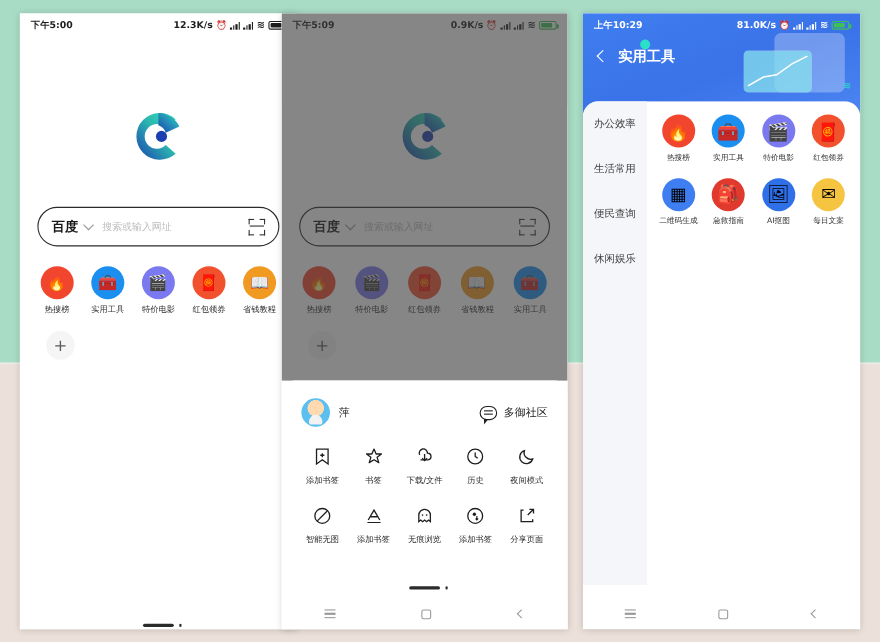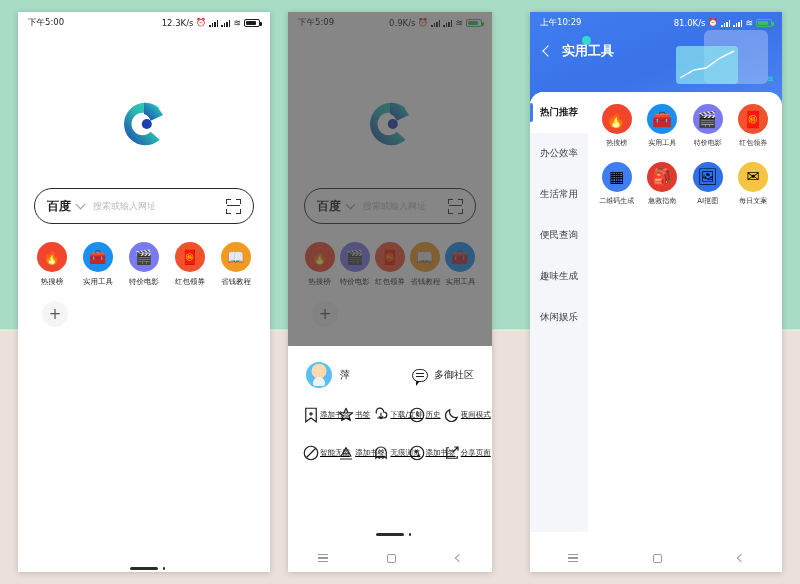--- a/index.html
+++ b/index.html
@@ -24,28 +24,28 @@
   }
 
   
   .phone {
     position: absolute;
     background: #ffffff;
     overflow: hidden;
     box-shadow: 0 1px 6px rgba(0,0,0,0.18);
   }
   #phone1 { left: 18px;  top: 12px; width: 252px; height: 560px; }
-  #phone2 { left: 288px; top: 12px; width: 204px; height: 560px; }
+  #phone2 { left: 256px; top: 12px; width: 260px; height: 560px; }
   #phone3 { left: 530px; top: 12px; width: 252px; height: 560px; }
 
   
   .statusbar {
     height: 22px; display: flex; align-items: center;
     justify-content: space-between; padding: 0 10px;
-    font-size: 8.5px; font-weight: normal; color: #222; gap: 16px;
+    font-size: 8.5px; font-weight: bold; color: #222; gap: 16px;
   }
   .statusbar.dark-txt { color: #1d1d1d; }
   .statusbar.light-txt { color: #ffffff; }
   .status-right { display: flex; align-items: center; gap: 3px; }
   .sb-ico { display: inline-block; font-size: 8px; line-height: 1; }
   .batt {
     display:inline-block; width: 16px; height: 8px; border: 1px solid currentColor;
     border-radius: 2px; position: relative;
   }
   .batt:after{content:"";position:absolute;right:-3px;top:2px;width:2px;height:4px;background:currentColor;border-radius:0 1px 1px 0;}
@@ -140,21 +140,21 @@
     position:relative; overflow:hidden;
   }
   .avatar:after{content:"";position:absolute;left:7px;bottom:2px;width:12px;height:9px;background:#f2f2f2;border-radius:6px 6px 2px 2px;}
   .uname{font-size:10px;color:#222;}
   .community{display:flex;align-items:center;gap:6px;font-size:10px;color:#222;}
   .chat-ico{width:16px;height:13px;border:1.5px solid #1f1f1f;border-radius:7px;position:relative;}
   .chat-ico:after{content:"";position:absolute;left:3px;bottom:-5px;width:0;height:0;border-top:5px solid #1f1f1f;border-right:4px solid transparent;}
   .chat-ico b{position:absolute;left:3px;top:3px;width:8px;height:1.2px;background:#1f1f1f;box-shadow:0 3px 0 0 #1f1f1f;}
 
   .menu-grid{display:flex;flex-wrap:wrap;padding: 16px 2px 0 2px;}
-  .menu-item{width:20%;display:flex;flex-direction:row;margin-bottom:16px;text-decoration:underline;}
+  .menu-item{width:20%;display:flex;flex-direction:column;align-items:center;margin-bottom:16px;}
   .mi-ico{height:22px;display:flex;align-items:center;justify-content:center;color:#1f1f1f;}
   .mi-label{font-size:7.5px;color:#2a2a2a;margin-top:6px;white-space:nowrap;}
 
   
   .tools-header {
     background: linear-gradient(160deg, #3f7ef0 0%, #3a72e8 55%, #4b86f2 100%);
     height: 92px; position:relative; overflow:hidden;
   }
   .th-row { display:flex; align-items:center; gap: 10px; padding: 8px 0 0 14px; position:relative; z-index:3;}
   .back-arrow{width:8px;height:8px;border-left:1.8px solid #fff;border-bottom:1.8px solid #fff;transform:rotate(45deg);}
@@ -516,34 +516,28 @@
 
     <div class="th-row">
       <span class="back-arrow"></span>
       <span class="th-title">实用工具</span>
     </div>
   </div>
 
   <div class="tools-sheet-round">
     <div class="tools-body">
       <div class="tools-sidebar" id="p3-cats">
-          <div class="ts-item active">
-            <span>热门推荐</span>
-          </div>
           <div class="ts-item">
             <span>办公效率</span>
           </div>
           <div class="ts-item">
             <span>生活常用</span>
           </div>
           <div class="ts-item">
             <span>便民查询</span>
-          </div>
-          <div class="ts-item">
-            <span>趣味生成</span>
           </div>
           <div class="ts-item">
             <span>休闲娱乐</span>
           </div>
         </div>
       <div class="tools-content">
         <div class="tools-grid" id="p3-tools">
             <div class="tool-item">
               <div class="ti-icon" style="background:#f2452e">🔥</div>
               <div class="ti-label">热搜榜</div>

